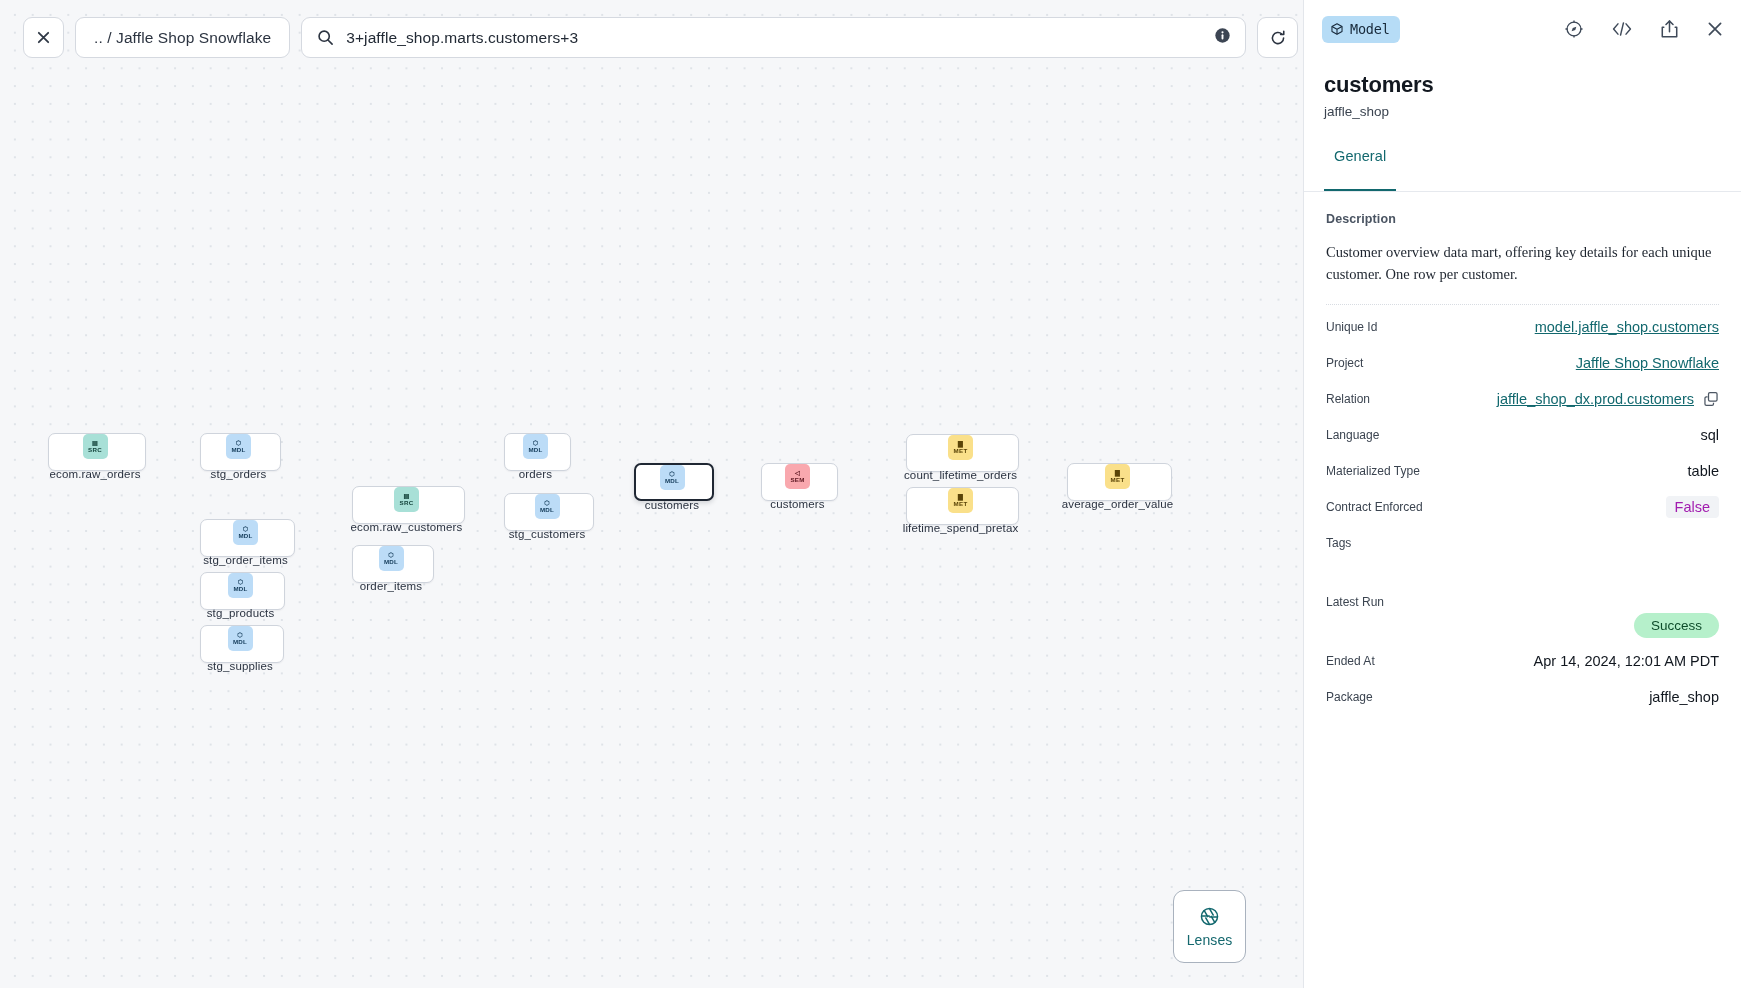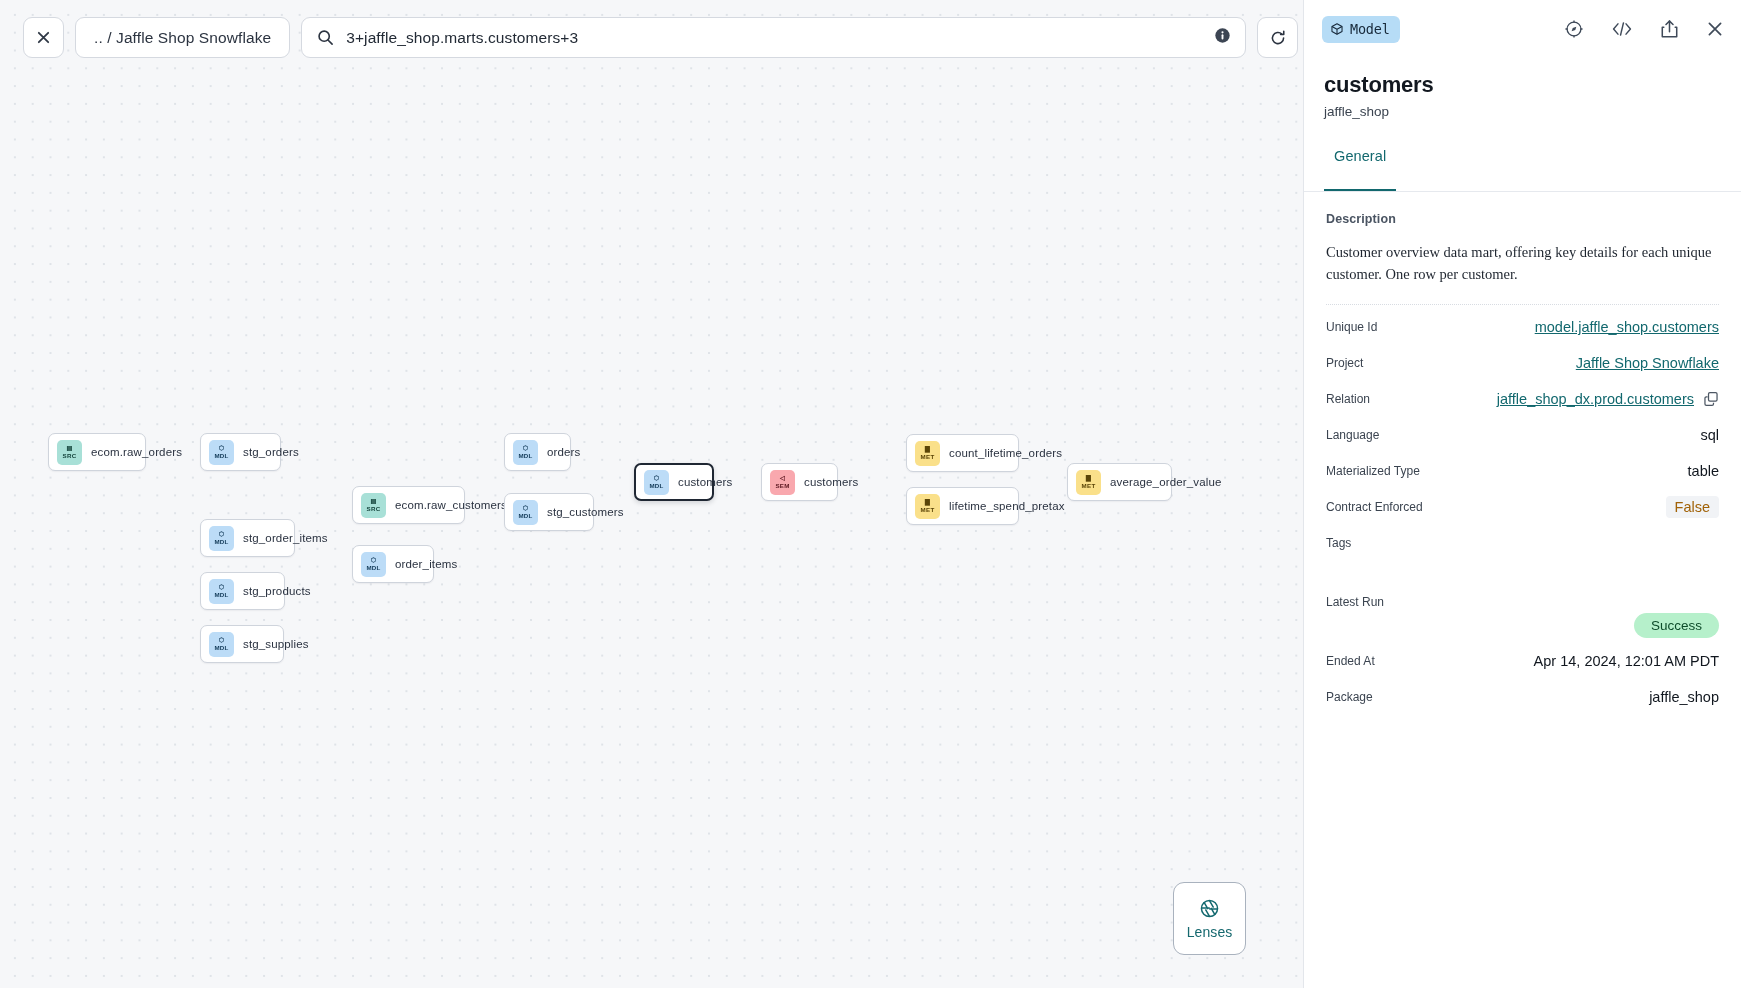--- a/index.html
+++ b/index.html
@@ -39,38 +39,38 @@
   }
   .searchbar .q { flex: 1; font-size: 15.5px; color: #222a35; letter-spacing: .1px; }
   .info-ic { flex: none; }
   .tbtn-refresh { width: 41px; }
 
   
   .graph { position: absolute; inset: 0; }
   .node {
     position: absolute; background: #ffffff; border: 1px solid #cfd4dc; border-radius: 7px;
     height: 38px; display: flex; align-items: center; gap: 9px; padding-left: 8px; padding-right: 12px;
-    box-shadow: 0 1px 1.5px rgba(16,24,40,.05); z-index: 3; cursor: pointer;
+    box-shadow: 0 1px 1.5px rgba(16,24,40,.05); z-index: 3; cursor: pointer; flex-direction: column;
   }
   .node.selected { border: 2px solid #1f2733; box-shadow: 0 2px 5px rgba(16,24,40,.16); }
   .badge {
     width: 25px; height: 25px; border-radius: 5px; flex: none;
     display: flex; flex-direction: column; align-items: center; justify-content: center;
     font-size: 6.2px; font-weight: 700; letter-spacing: .25px; line-height: 1;
   }
   .badge .g { display: block; line-height: 1; margin-bottom: 1px; }
   .b-src { background: #a8e0d7; color: #14443c; }
   .b-mdl { background: #bcdcf7; color: #123a58; }
   .b-sem { background: #f9a8ae; color: #5c1720; }
   .b-met { background: #fae08a; color: #5a4407; }
   .node .nlabel { font-size: 11.5px; color: #2a3240; white-space: nowrap; letter-spacing: .15px; }
 
   
   .lenses {
-    position: absolute; right: 57px; bottom: 33px; width: 73px; height: 73px;
+    position: absolute; right: 57px; bottom: 25px; width: 73px; height: 73px;
     background: #fff; border: 1px solid #a9b2be; border-radius: 11px;
     display: flex; flex-direction: column; align-items: center; justify-content: center; gap: 5px;
     cursor: pointer; z-index: 6;
   }
   .lenses .ltext { font-size: 14px; color: #15686e; letter-spacing: .1px; }
 
   
   .panel { width: 438px; height: 988px; background: #fff; border-left: 1px solid #e3e6eb; display: flex; flex-direction: column; }
   .panel-top { height: 58px; display: flex; align-items: center; padding: 0 17px 0 18px; gap: 10px; }
   .type-chip {
@@ -92,21 +92,21 @@
   .panel-body { padding: 20px 22px 0 22px; overflow-y: auto; flex: 1; }
   .sec-label { font-size: 12.5px; font-weight: 700; color: #4a5462; letter-spacing: .1px; }
   .desc { margin-top: 15px; font-size: 14.5px; line-height: 1.55; color: #1d242e; font-family: Liberation Serif, serif; }
   .hr { border-top: 1px dotted #d8dce2; margin: 18px 0 4px 0; }
 
   .row { display: flex; align-items: center; justify-content: space-between; min-height: 36px; padding: 5px 0; gap: 12px; }
   .rk { font-size: 12px; color: #3b4450; white-space: nowrap; }
   .rv { font-size: 14.5px; color: #11171f; text-align: right; }
   .rv.link { color: #12686e; text-decoration: underline; cursor: pointer; }
   .rv-wrap { display: flex; align-items: center; gap: 9px; }
-  .chip-flat { background: #f1f3f6; border-radius: 4px; padding: 3px 9px; font-size: 14.5px; color: #a16207; }
+  .chip-flat { background: #f1f3f6; border-radius: 4px; padding: 3px 9px; font-size: 14.5px; color: #a21caf; }
   .chip-ok { background: #b6f0cb; color: #0d4c2a; border-radius: 999px; padding: 5px 17px; font-size: 13.5px; margin-top: 47px; }
   .copy-ic { color: #4c5663; cursor: pointer; display: flex; }
 </style>
 </head>
 <body>
 
 <div id="app">
 
   <div class="canvas">
 

